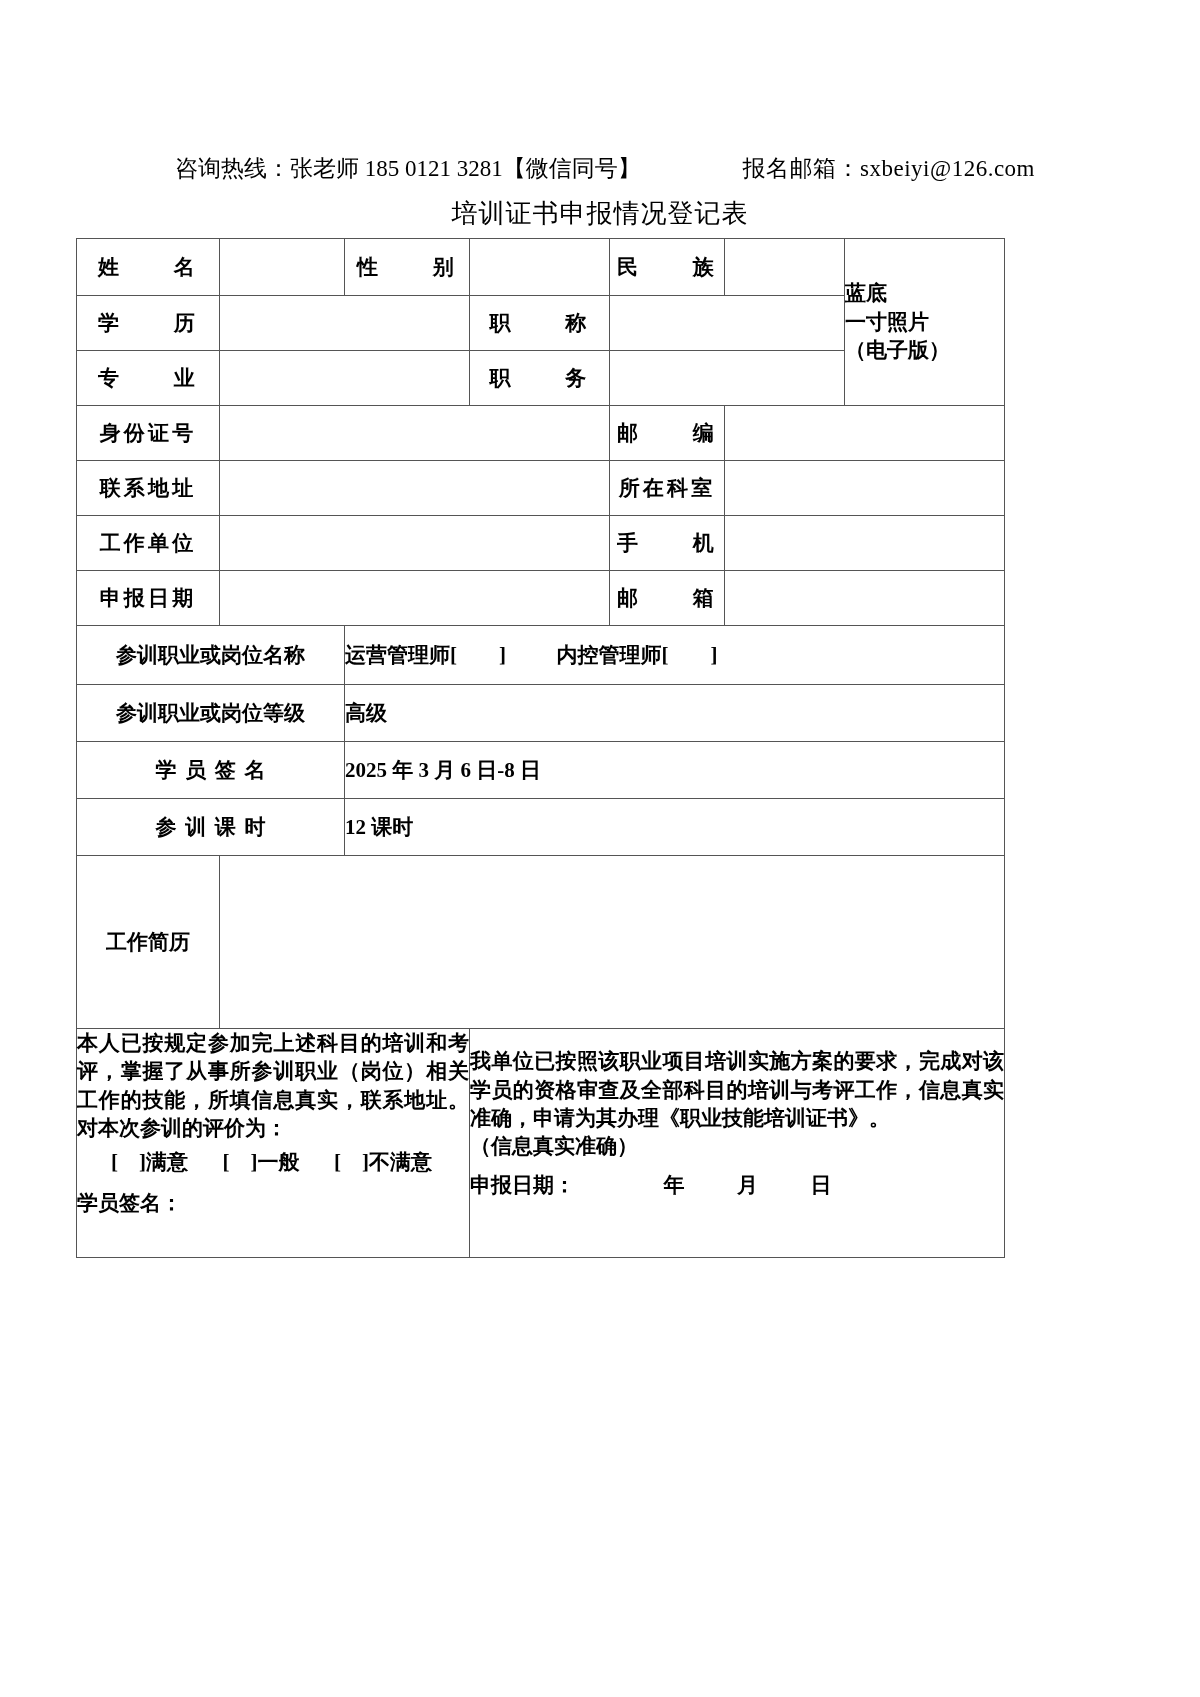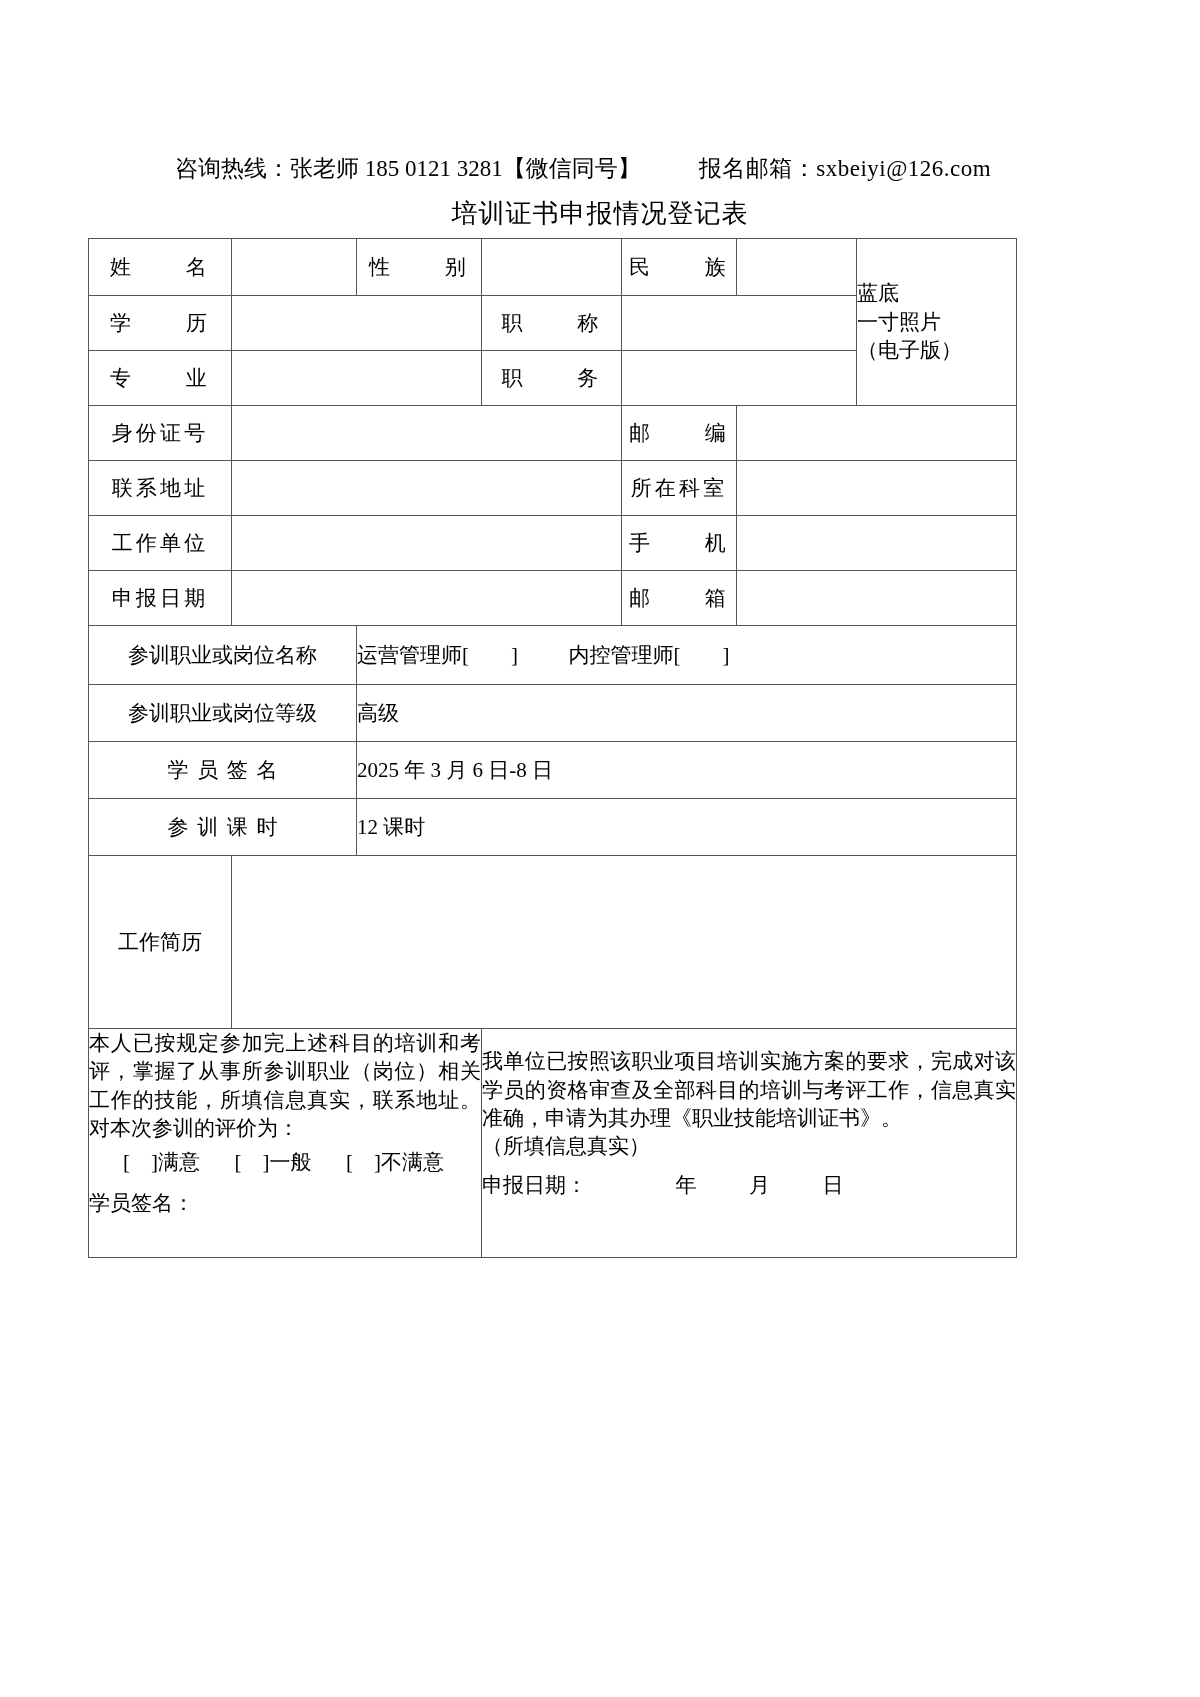--- a/index.html
+++ b/index.html
@@ -27,40 +27,41 @@
     left: 175px;
     top: 155px;
     width: 860px;
     font-size: 23px;
     line-height: 28px;
     white-space: nowrap;
     display: flex;
     align-items: center;
   }
   .contact-gap { display: inline-block; width: 58px; }
-  .contact-email { letter-spacing: 0.5px; }
+  .contact-email { letter-spacing: 0.5px; margin-left: 44px; }
 
   .doc-title {
     position: absolute;
     left: 0;
     top: 196px;
     width: 1200px;
     text-align: center;
     font-size: 26px;
     font-weight: normal;
     letter-spacing: 1px;
   }
 
   table.form {
     position: absolute;
-    left: 88px;
+    left: 76px;
     top: 238px;
     width: 928px;
     border-collapse: collapse;
     table-layout: fixed;
+    font-weight: bold;
   }
   table.form td {
     border: 1px solid #555;
     padding: 0;
     font-size: 21px;
     vertical-align: middle;
     line-height: 1.35;
   }
   .lbl {
     text-align: center;
@@ -294,21 +295,21 @@
           <span class="sp"></span>
           <span class="o">[　]不满意</span>
         </div>
         <div class="sig">
           <span>学员签名：</span>
         </div>
         <div class="decl-bottom-pad"></div>
       </td>
       <td class="decl" colspan="4">
         <p>我单位已按照该职业项目培训实施方案的要求，完成对该学员的资格审查及全部科目的培训与考评工作，信息真实准确，申请为其办理《职业技能培训证书》。</p>
-        <div>（所填信息真实）</div>
+        <div>（信息真实准确）</div>
         <div class="datewrap">
           <span>申报日期：</span>
           <span class="dgap"></span>
           <span>年</span>
           <span class="dgap2"></span>
           <span>月</span>
           <span class="dgap2"></span>
           <span>日</span>
         </div>
         <div class="decl-bottom-pad"></div>

